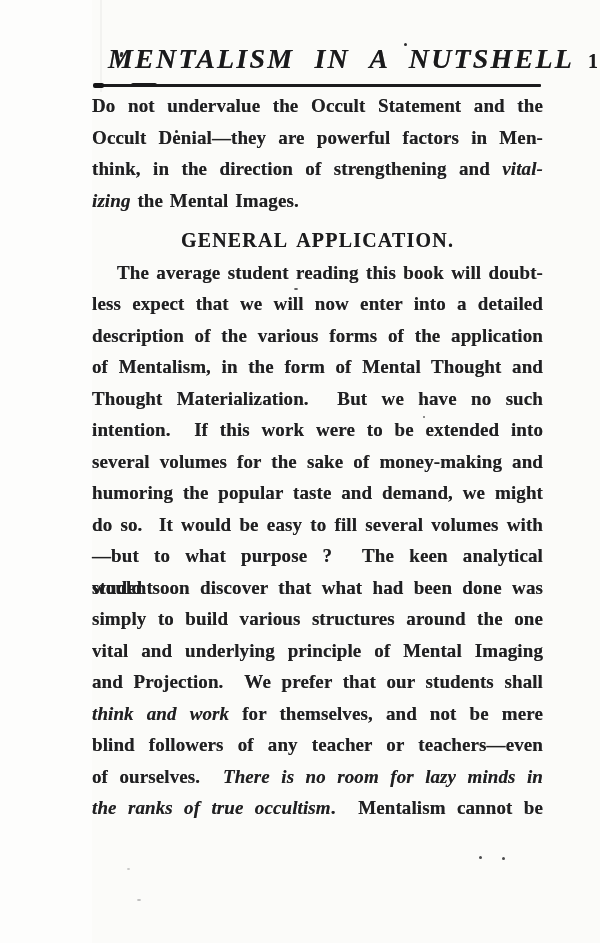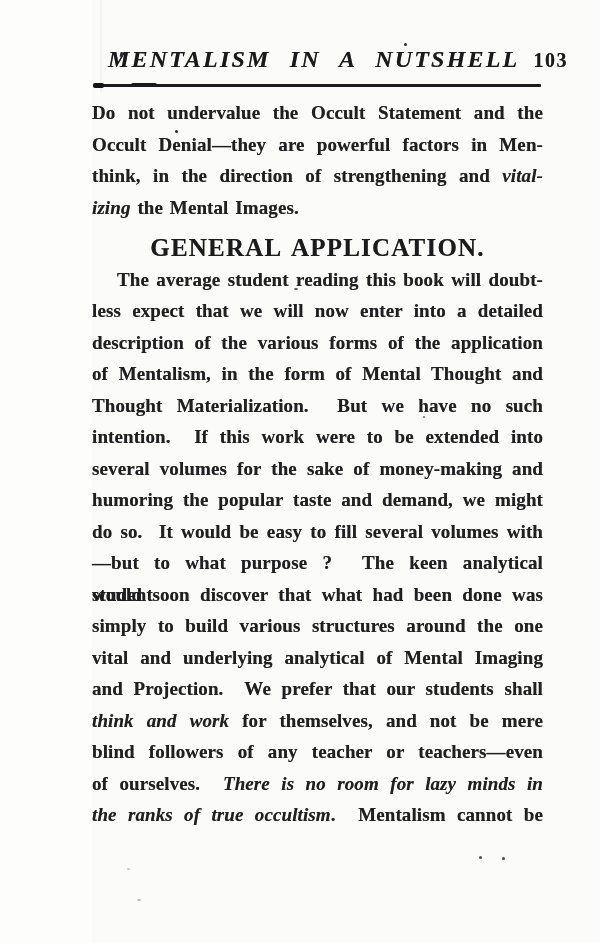--- a/index.html
+++ b/index.html
@@ -19,21 +19,21 @@
     width: 451px;
     text-align: center;
     padding-left: 16px;
     white-space: nowrap;
     line-height: 30px;
     font-weight: bold;
     color: #1a1a1c;
   }
   .header-title {
     font-style: italic;
-    font-size: 24px;
+    font-size: 28px;
     letter-spacing: 2.2px;
     word-spacing: 11px;
     text-shadow: 0 0 0.4px rgba(0,0,0,0.55);
   }
   .page-number {
     font-style: normal;
     font-size: 20px;
     letter-spacing: 1.5px;
     margin-left: 14px;
     text-shadow: 0 0 0.4px rgba(0,0,0,0.55);
@@ -57,21 +57,21 @@
     content: "";
     position: absolute;
     left: 36px; top: -1px;
     width: 26px; height: 4.4px;
     background: #1a1a1c;
     border-radius: 2px;
   }
   
   .body-text {
     position: absolute;
-    left: 92px; top: 97px;
+    left: 92px; top: 90px;
     width: 451px;
     font-size: 19px;
     font-weight: bold;
     letter-spacing: 0.1px;
     word-spacing: 2px;
     text-shadow: 0 0 0.45px rgba(10,10,10,0.5);
     color: #202022;
   }
   .para .line {
     height: 31.5px;
@@ -84,21 +84,21 @@
   .para .line.last { text-align-last: left; }
   .para[data-para="paragraph_2"] .line:first-child { text-indent: 25px; }
   .it { font-style: italic; margin-top: 44px; }
   .section-heading {
     margin-top: 9px;
     height: 31.5px;
     line-height: 31.5px;
     text-align: center;
     letter-spacing: 1.2px;
     word-spacing: 4px;
-    font-size: 25px;
+    font-size: 20px;
     color: #1b1b1d;
   }
   
   .scan-vline {
     position: absolute;
     left: 100px; top: 0;
     width: 2px; height: 92px;
     background: rgba(70,70,70,0.05);
   }
   .speck { position: absolute; background: #2c2c2e; border-radius: 50%; }
@@ -141,21 +141,21 @@
         <div class="line"><span>description of the various forms of the application</span></div>
         <div class="line"><span>of Mentalism, in the form of Mental Thought and</span></div>
         <div class="line"><span>Thought Materialization.&nbsp; But we have no such</span></div>
         <div class="line"><span>intention.&nbsp; If this work were to be extended into</span></div>
         <div class="line"><span>several volumes for the sake of money-making and</span></div>
         <div class="line"><span>humoring the popular taste and demand, we might</span></div>
         <div class="line"><span>do so.&nbsp; It would be easy to fill several volumes with</span></div>
         <div class="line"><span>—but to what purpose ?&nbsp; The keen analytical student</span></div>
         <div class="line"><span>would soon discover that what had been done was</span></div>
         <div class="line"><span>simply to build various structures around the one</span></div>
-        <div class="line"><span>vital and underlying analytical of Mental Imaging</span></div>
+        <div class="line"><span>vital and underlying principle of Mental Imaging</span></div>
         <div class="line"><span>and Projection.&nbsp; We prefer that our students shall</span></div>
         <div class="line"><span class="it">think and work</span><span> for themselves, and not be mere</span></div>
         <div class="line"><span>blind followers of any teacher or teachers—even</span></div>
         <div class="line"><span>of ourselves.&nbsp; </span><span class="it">There is no room for lazy minds in</span></div>
         <div class="line"><span class="it">the ranks of true occultism</span><span>.&nbsp; Mentalism cannot be</span></div>
       </div>
   </div>
 
   <div class="speck s1"></div>
   <div class="speck s2"></div>

